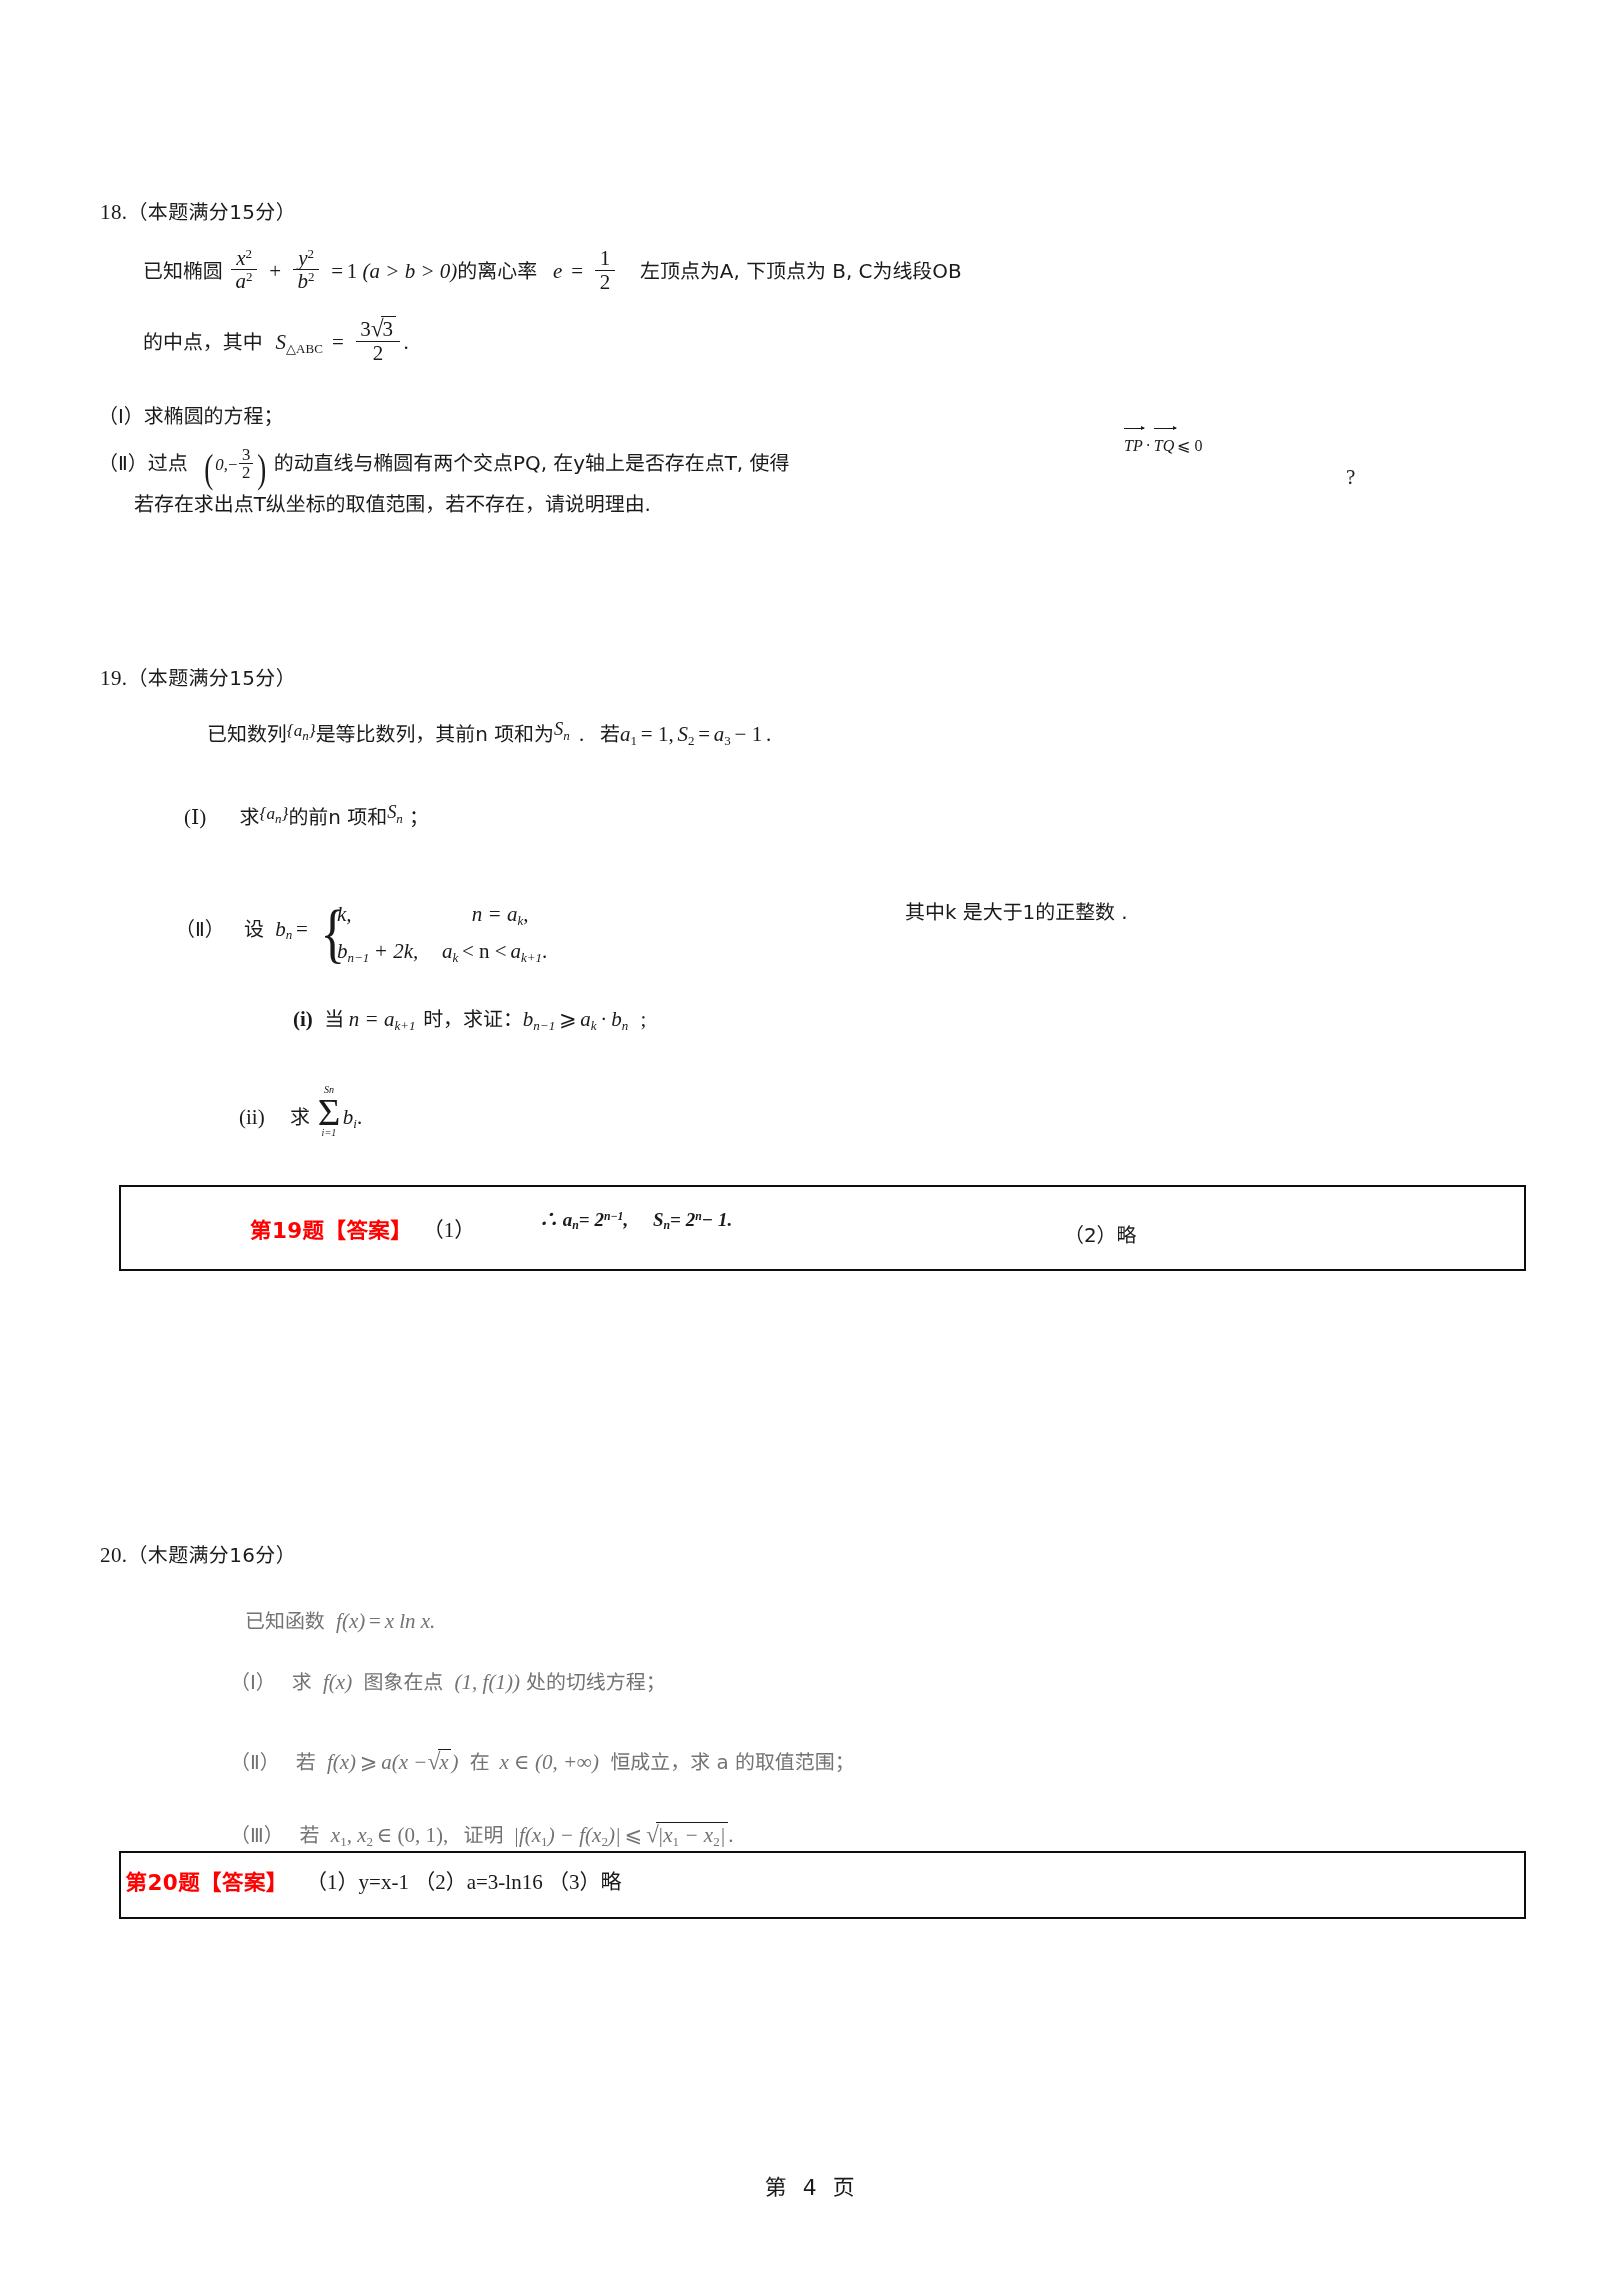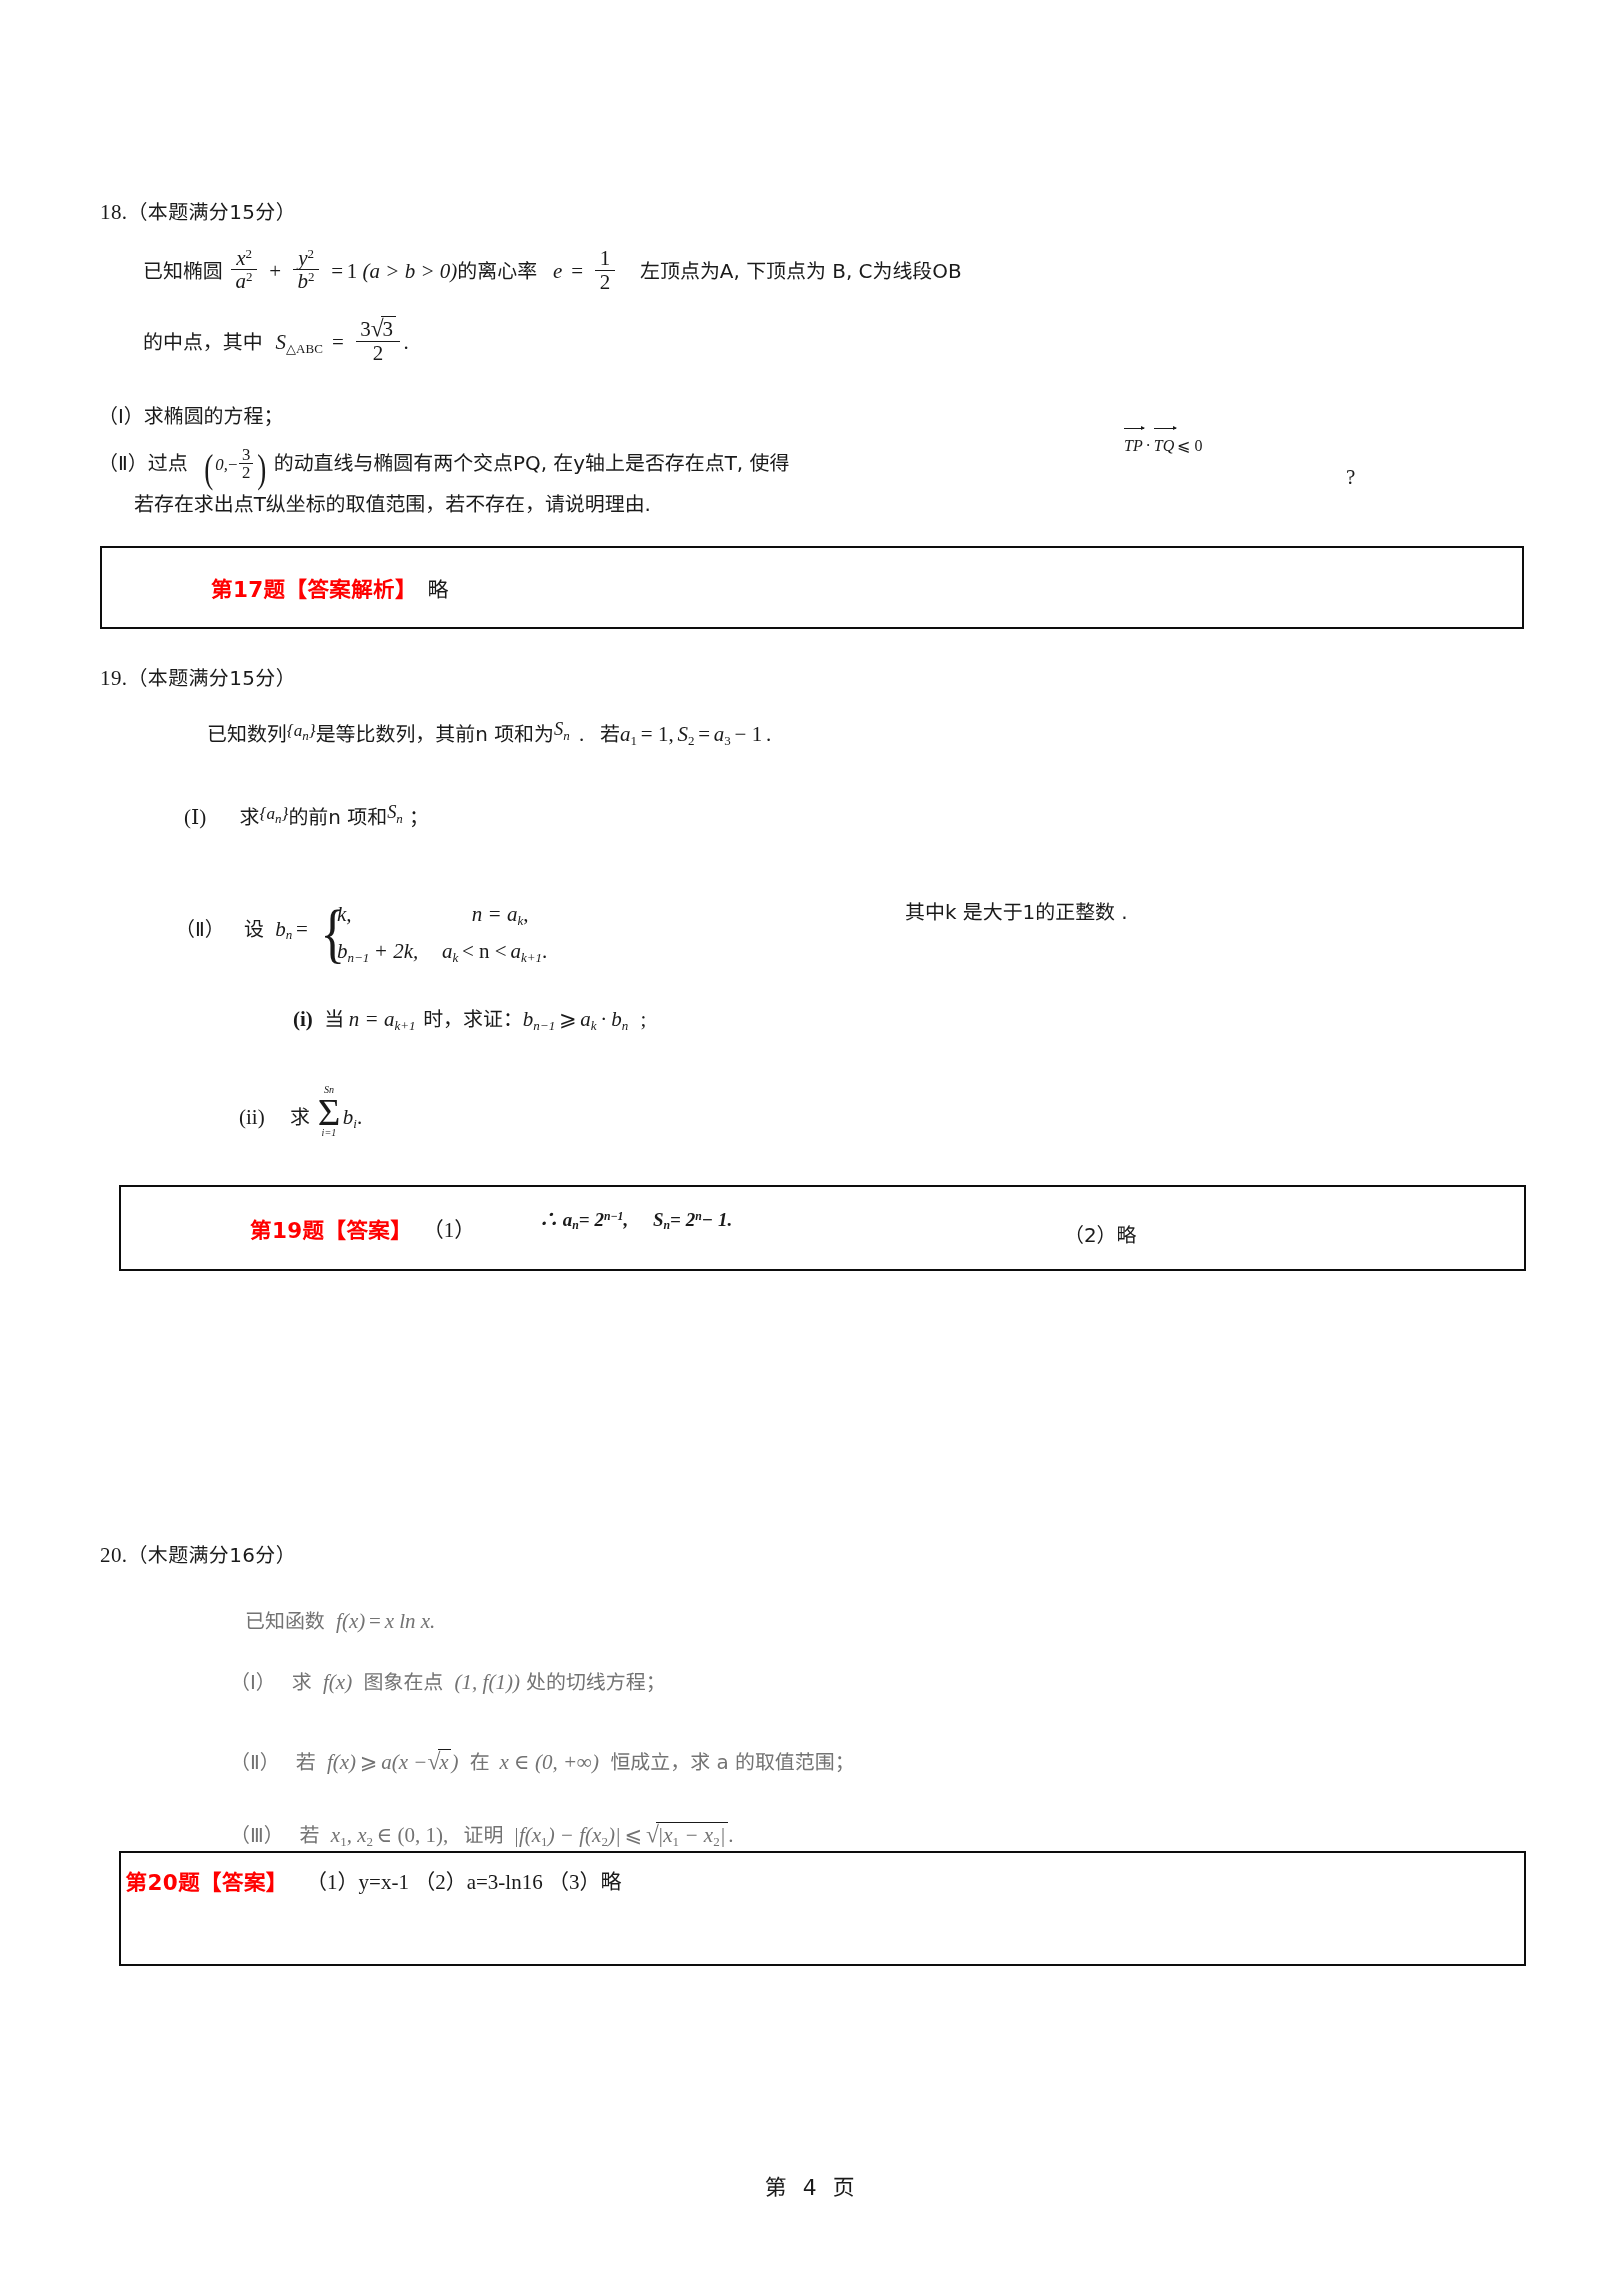--- a/index.html
+++ b/index.html
@@ -253,26 +253,20 @@
     <span class="vecarrow"><span class="vbar"></span><span class="mi">TP</span></span><span class="op">·</span><span class="vecarrow"><span class="vbar"></span><span class="mi">TQ</span></span><span class="op">⩽ 0</span>
   </div>
   <div class="qline" style="left:1346px; top:464px;">
     <span>?</span>
   </div>
 
   <div class="qline" style="left:134px; top:491px;">
     <span class="han">若存在求出点T纵坐标的取值范围，若不存在，请说明理由.</span>
   </div>
 
-  <div class="answer-box" style="left:100px; top:546px; width:1424px; height:83px;">
-    <div class="inner" style="padding-left:109px;">
-      <span class="ans-label">第17题【答案解析】</span>
-      <span class="ans-text">略</span>
-    </div>
-  </div>
 
   <div class="qhead" style="left:100px; top:662px;">
     <span>19.</span><span class="han">（</span><span class="han">本题满分15分</span><span class="han">）</span>
   </div>
 
   <div class="qline" style="left:175px; top:717px;margin-left:32px;">
     <span class="han">已知数列</span><span class="mi" style="font-size:.82em; vertical-align:.30em">{a</span><span class="sub" style="vertical-align:.08em">n</span><span class="mi" style="font-size:.82em; vertical-align:.30em">}</span><span class="han">是等比数列，其前n 项和为</span><span class="mi" style="font-size:.88em; vertical-align:.34em">S</span><span class="sub" style="vertical-align:.12em">n</span><span style="margin-left:9.2px">.</span>
     <span class="han" style="margin-left:10.7px">若</span><span class="mi">a</span><span class="sub subn">1</span><span class="op">= 1,</span><span class="mi">S</span><span class="sub subn">2</span><span class="op">=</span><span class="mi">a</span><span class="sub subn">3</span><span class="op">− 1</span><span>.</span>
   </div>
 
@@ -358,21 +352,21 @@
   </div>
 
   <div class="qline blur" style="left:230px; top:1819px;">
     <span class="han">（Ⅲ）</span>
     <span class="han" style="margin-left:10.7px">若</span>
     <span class="mi" style="margin-left:6.1px">x</span><span class="sub subn">1</span><span class="mi">, x</span><span class="sub subn">2</span><span class="op">∈ (0, 1),</span>
     <span class="han" style="margin-left:6.1px">证明</span>
     <span class="mi" style="margin-left:4.6px">|f(x</span><span class="sub subn">1</span><span class="mi">) − f(x</span><span class="sub subn">2</span><span class="mi">)|</span><span class="op">⩽</span><span class="sqrt"><span class="radsign">√</span><span class="radicand"><span class="mi">|x</span><span class="sub subn">1</span><span class="mi"> − x</span><span class="sub subn">2</span><span class="mi">|</span></span></span><span>.</span>
   </div>
 
-  <div class="answer-box" style="left:119px; top:1851px; width:1407px; height:115px;">
+  <div class="answer-box" style="left:119px; top:1851px; width:1407px; height:68px;">
     <div class="inner" style="padding-left:4.6px; align-items:flex-start; padding-top:12.3px;">
       <span class="ans-label">第20题【答案】</span>
       <span class="ans-text" style="margin-left:18.4px">（1）y=x-1  （2）a=3-ln16  （3）略</span>
     </div>
   </div>
 
   <div class="footer" style="top:2170px;">
     <span class="han">第 4 页</span>
   </div>
 

